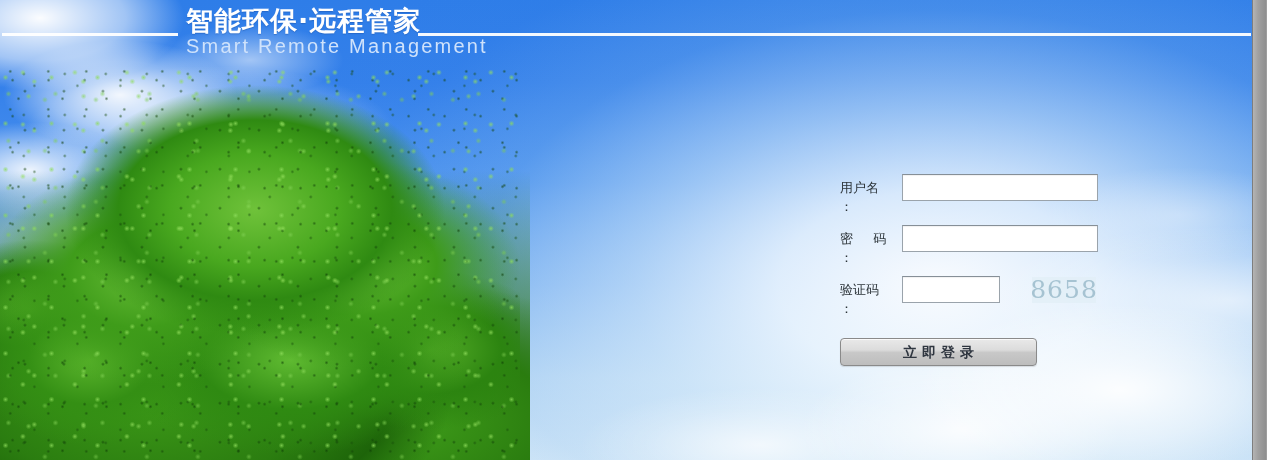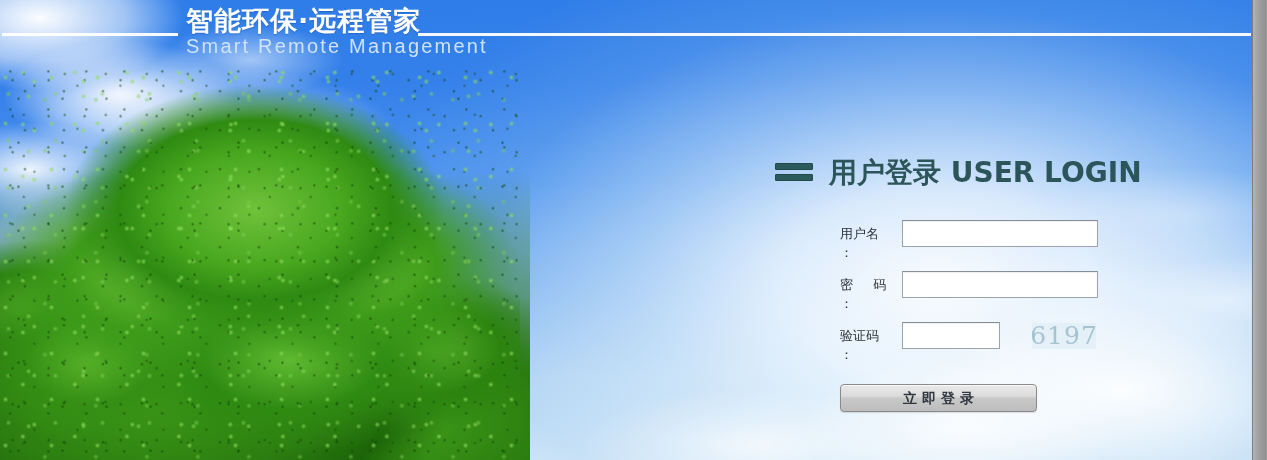--- a/index.html
+++ b/index.html
@@ -241,27 +241,20 @@
     <div class="rule-left"></div>
     <div class="rule-right"></div>
     <div class="brand">
       <div class="brand-cn">智能环保·远程管家</div>
       <div class="brand-en">Smart Remote Management</div>
     </div>
   </div>
 
   <div class="login-panel">
 
-    <div class="login-head">
-      <div class="bars-icon">
-        <span></span>
-        <span></span>
-      </div>
-      <div class="login-title">用户登录 USER LOGIN</div>
-    </div>
 
     <div class="form">
 
       <div class="field-row">
         <div class="field-label">
           <span class="label-cn">用户名</span>
           <span class="label-colon">：</span>
         </div>
         <input class="text-input" type="text" value="" style="">
       </div>
@@ -273,21 +266,21 @@
         </div>
         <input class="text-input" type="password" value="" style="">
       </div>
 
       <div class="field-row">
         <div class="field-label">
           <span class="label-cn">验证码</span>
           <span class="label-colon">：</span>
         </div>
         <input class="text-input short" type="text" value="" style="">
-        <div class="captcha-img">6197</div>
+        <div class="captcha-img">8658</div>
       </div>
 
     </div>
 
     <div class="btn-row">
       <button class="login-button">立即登录</button>
     </div>
 
   </div>
 

